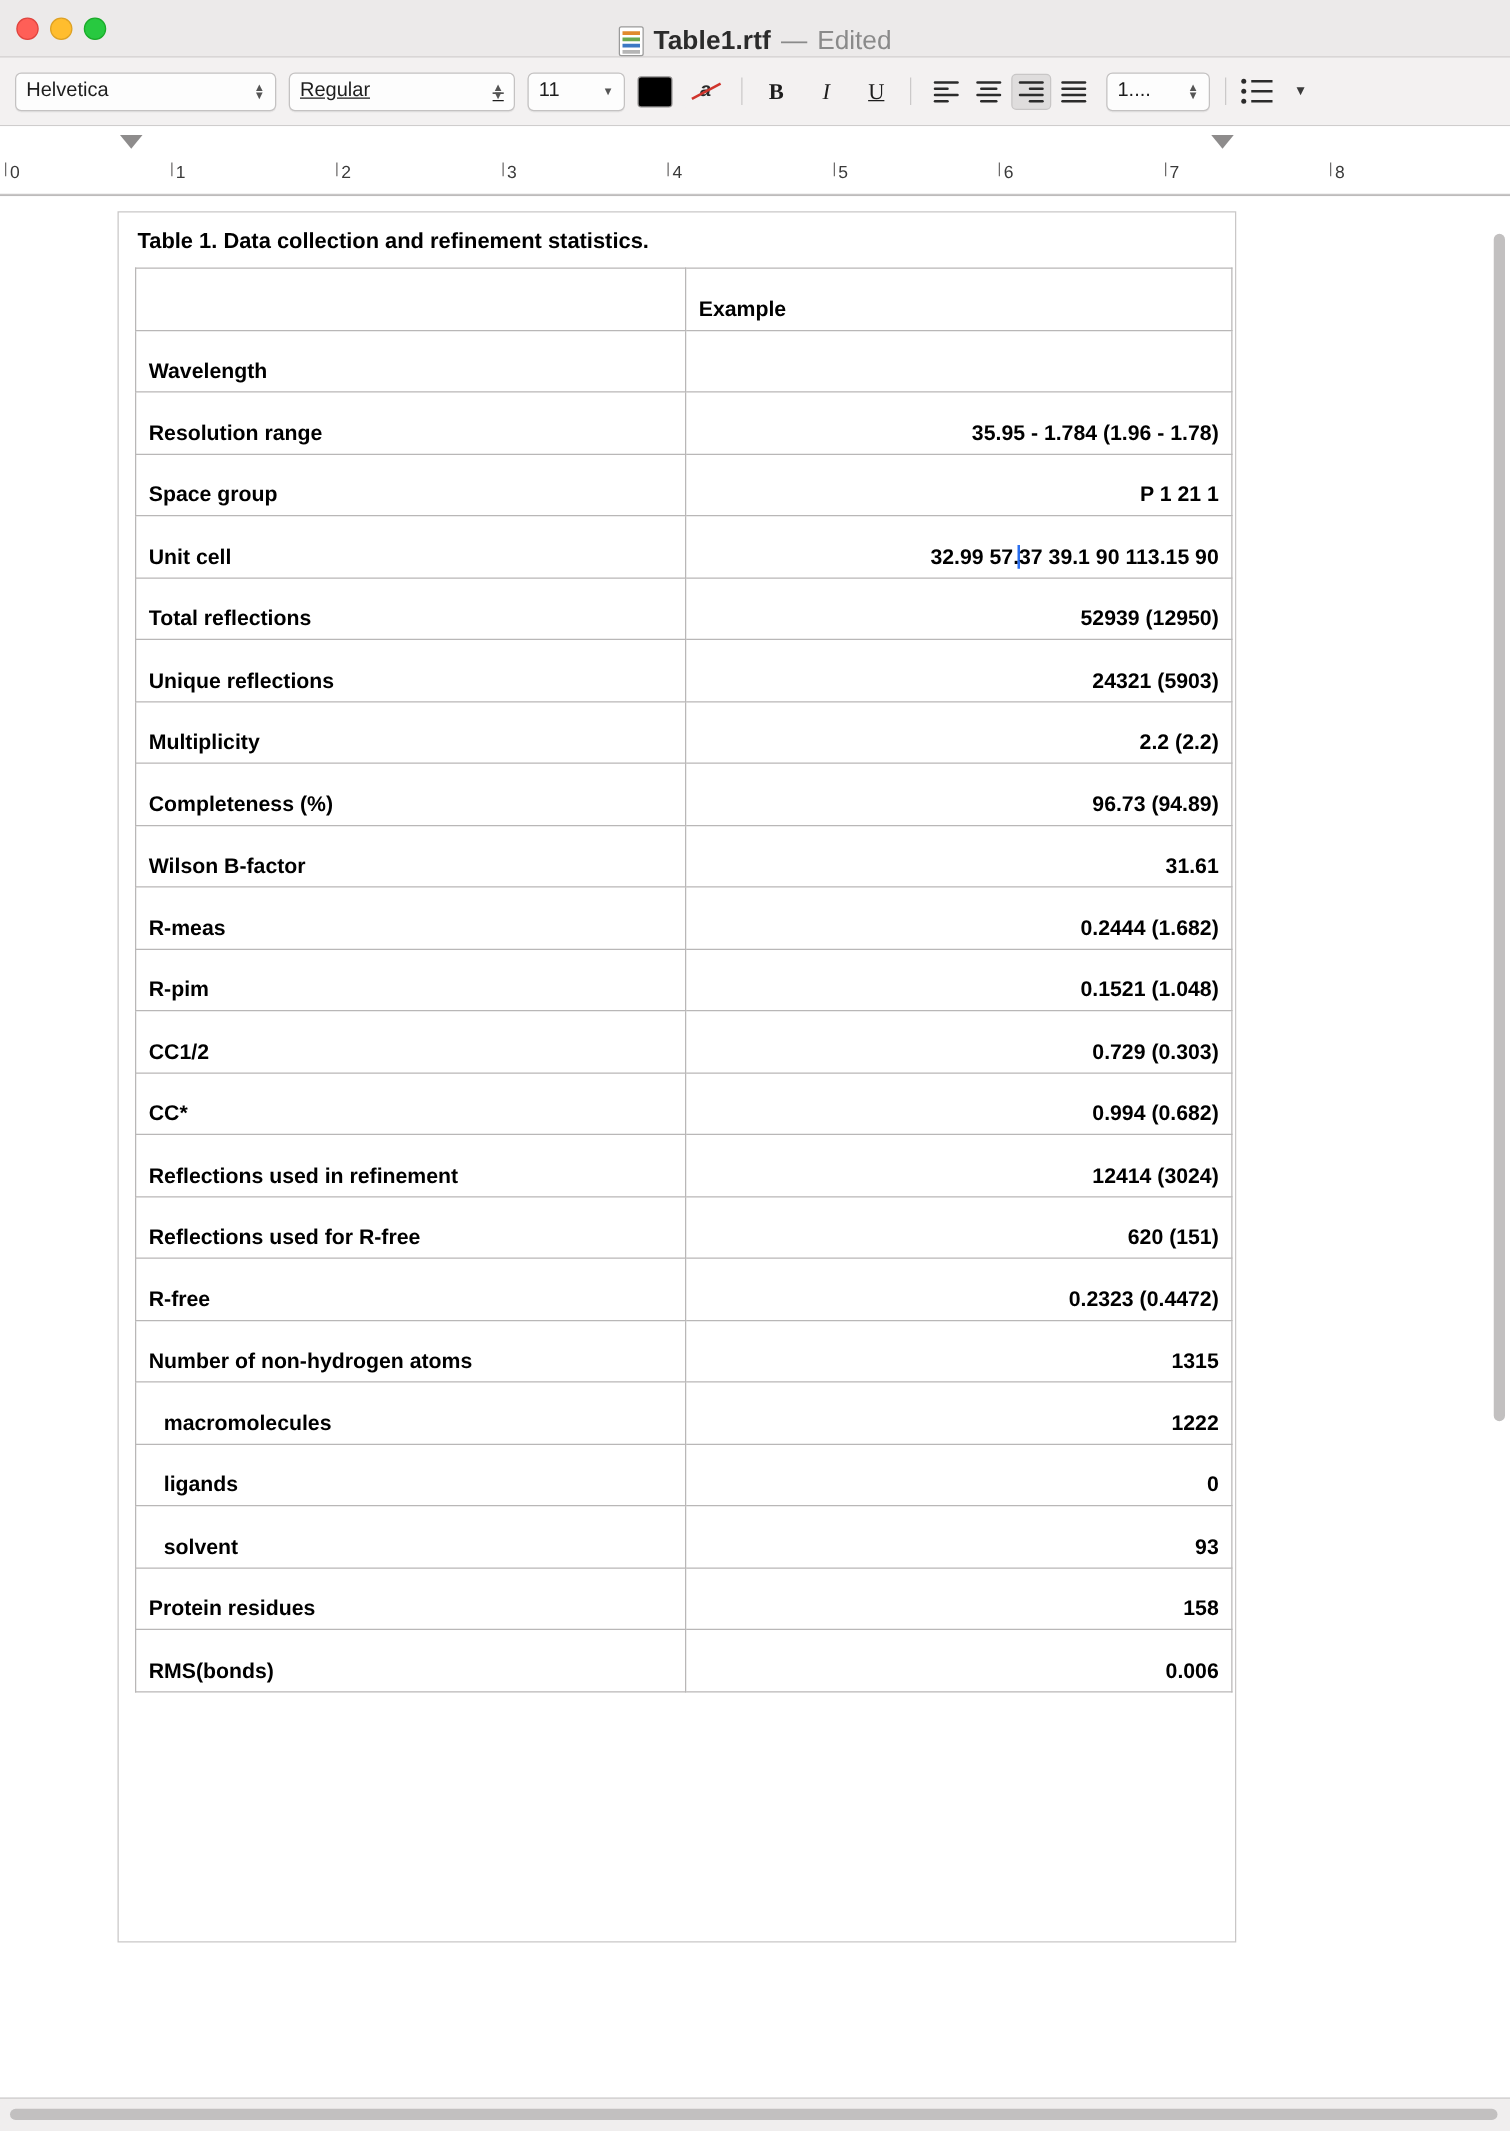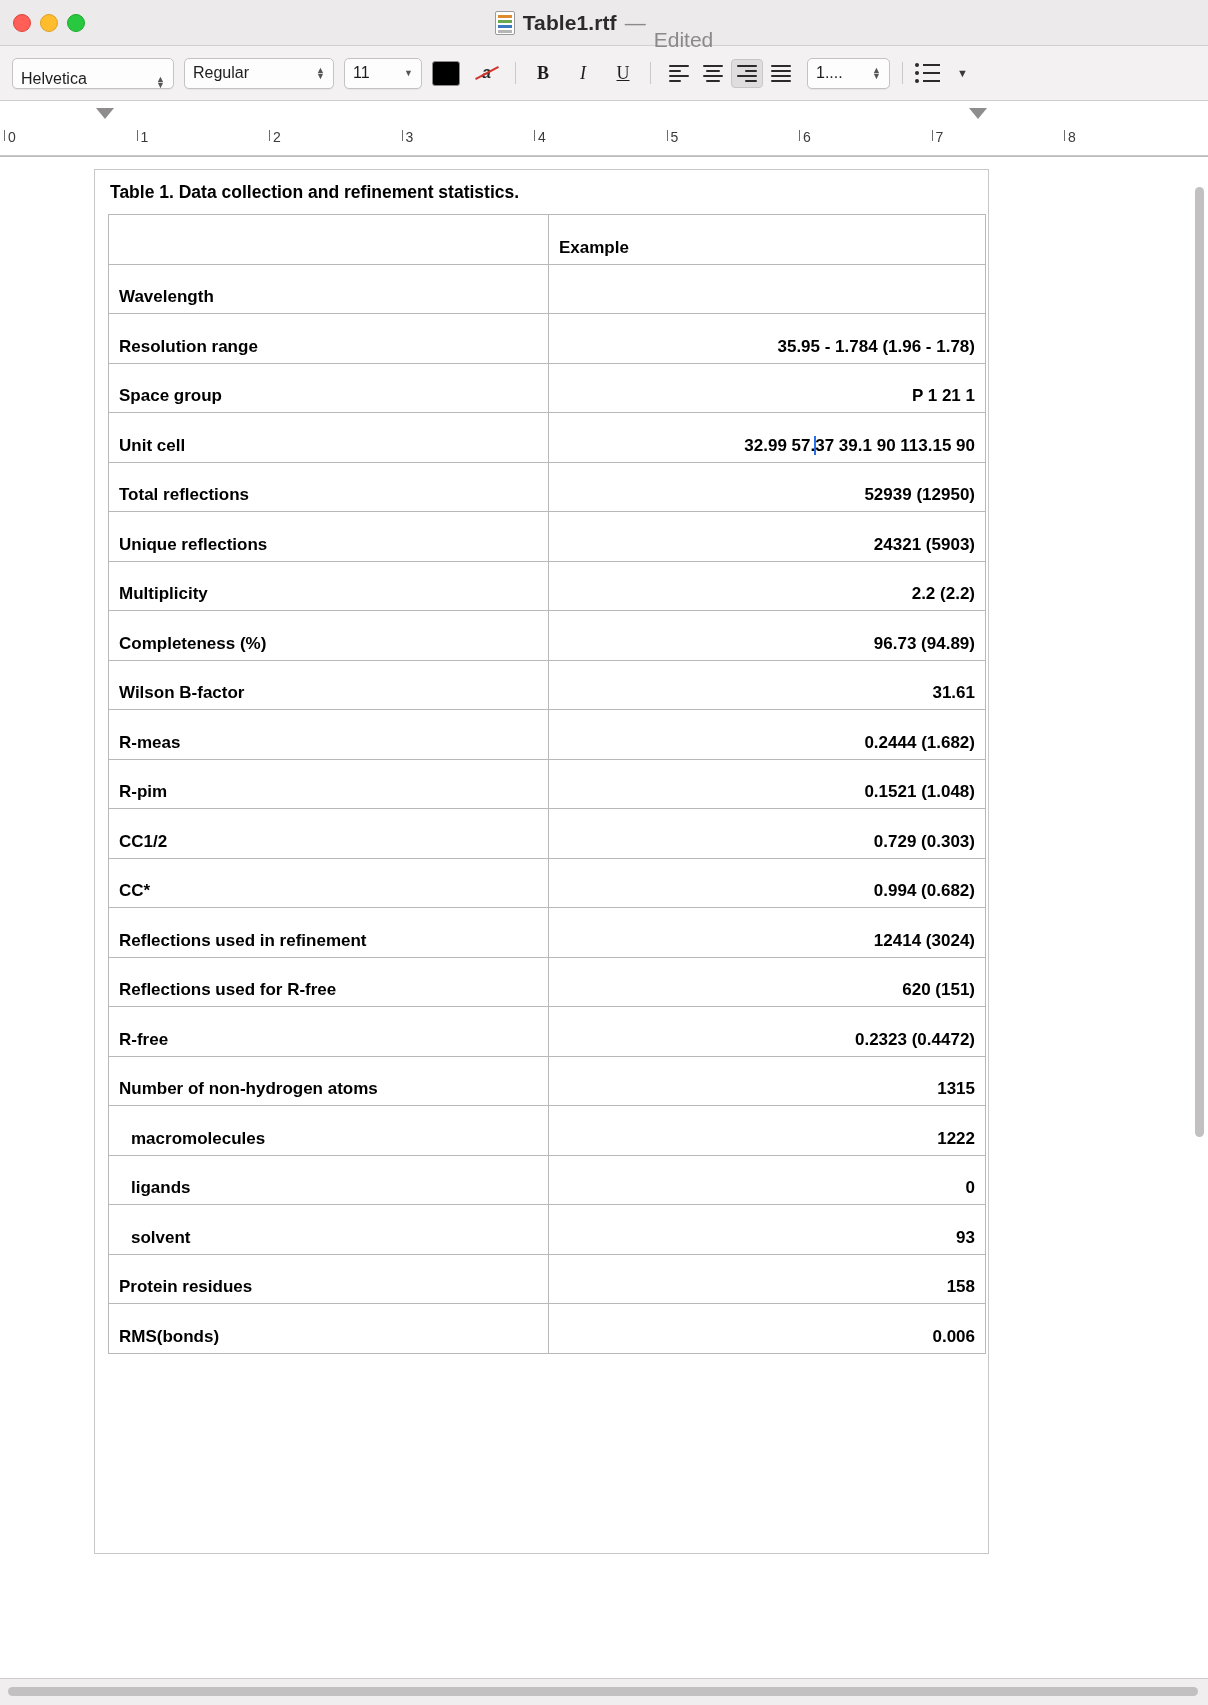--- a/index.html
+++ b/index.html
@@ -40,21 +40,21 @@
   }
   .dot.red    { background: #ff5f57; border: 1px solid #e0443e; }
   .dot.yellow { background: #ffbd2e; border: 1px solid #dea123; }
   .dot.green  { background: #28c940; border: 1px solid #1aab29; }
 
   .title-center {
     position: absolute;
     left: 0; right: 0;
     top: 0; bottom: 0;
     display: flex;
-    align-items: center;
+    align-items: flex-end;
     justify-content: center;
     gap: 8px;
     pointer-events: none;
   }
   .doc-icon {
     width: 20px; height: 24px;
     background: #ffffff;
     border: 1px solid #9a9a9a;
     border-radius: 2px;
     position: relative;
@@ -111,22 +111,22 @@
   .popup .label { white-space: nowrap; overflow: hidden; }
   .popup .arrows {
     margin-left: auto;
     padding-left: 10px;
     display: flex;
     flex-direction: column;
     line-height: 6px;
     font-size: 9px;
     color: #555;
   }
-  .popup.font   { width: 162px; align-items: flex-end; }
-  .popup.style  { width: 150px; }
+  .popup.font   { width: 209px; }
+  .popup.style  { width: 181px; text-decoration: underline; }
   .popup.size   { width: 78px; }
   .popup.list-n { width: 83px; }
 
   .swatch {
     width: 28px; height: 25px;
     background: #000000;
     border: 1px solid #8c8a8a;
     border-radius: 3px;
   }
   .hl-btn {

